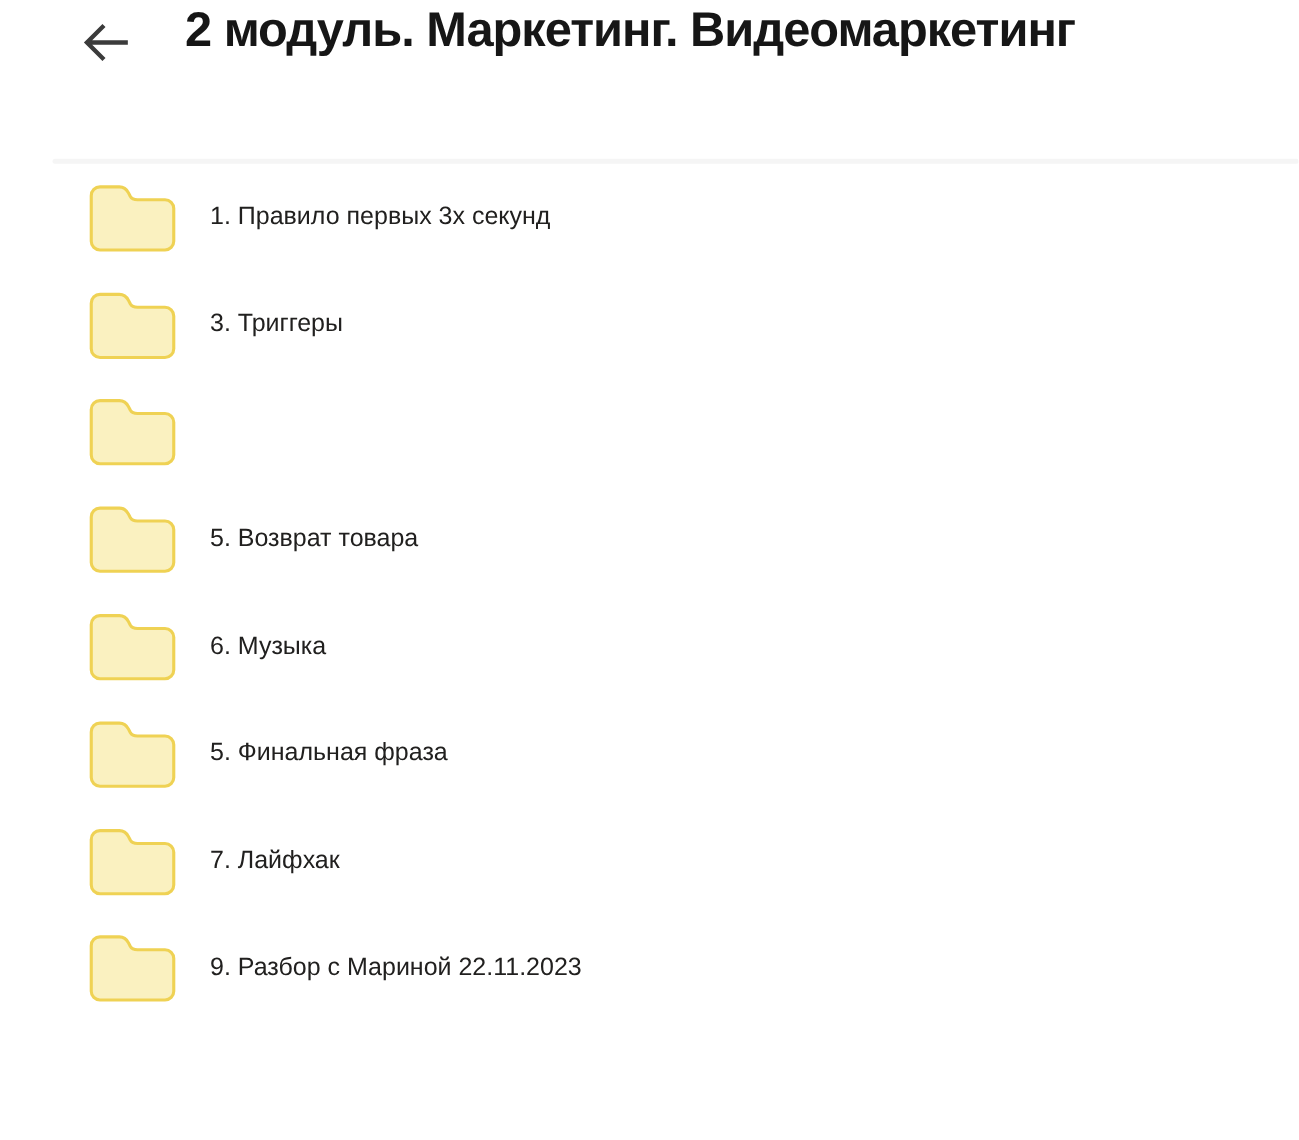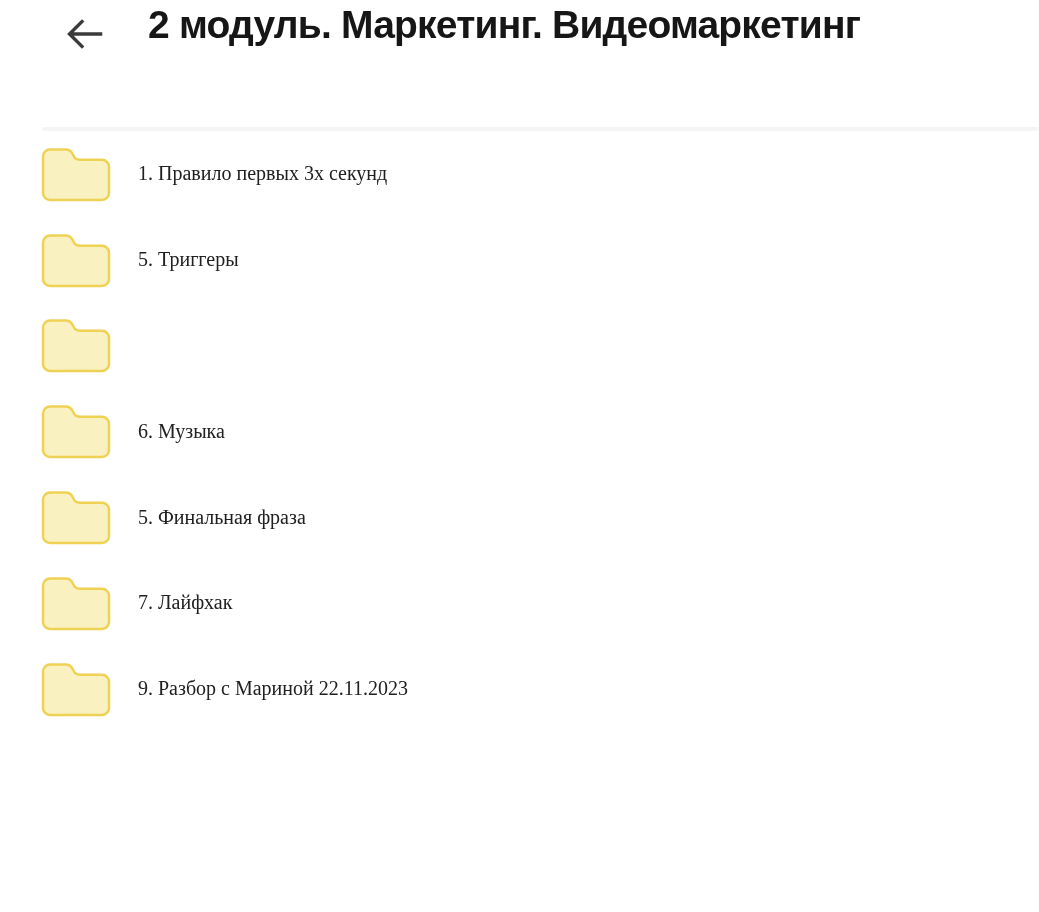--- a/index.html
+++ b/index.html
@@ -58,23 +58,22 @@
   .folder-list {
     position: absolute;
     top: 131px;
     left: 0;
     right: 0;
   }
   .folder-row {
     height: 85.8px;
     display: flex;
     align-items: center;
-    padding-left: 40px;
+    padding-left: 70px;
     cursor: pointer;
-    font-family: Liberation Serif, serif;
   }
   .folder-icon-svg {
     width: 72px;
     height: 56px;
     flex: 0 0 auto;
   }
   .folder-name {
     margin-left: 26px;
     font-size: 20px;
     color: var(--row-text-color, #21201f);
@@ -102,30 +101,36 @@
       <svg class="folder-icon-svg" viewBox="0 0 72 56" aria-hidden="true">
         <path d="M10 3.5 H25.5 C29.5 3.5 31.2 5.2 32.8 8.3 L34.2 11 C35.3 13 36.8 13.8 40 13.8 H62 C65.9 13.8 69 16.9 69 20.8 V47 C69 50.9 65.9 54 62 54 H10 C6.1 54 3 50.9 3 47 V10.5 C3 6.6 6.1 3.5 10 3.5 Z" style="fill: var(--folder-fill, #faf1c0); stroke: var(--folder-stroke, #efd254);" stroke-width="2.5" stroke-linejoin="round"></path>
       </svg>
       <span class="folder-name">1. Правило первых 3х секунд</span>
     </div>
 
     <div class="folder-row">
       <svg class="folder-icon-svg" viewBox="0 0 72 56" aria-hidden="true">
         <path d="M10 3.5 H25.5 C29.5 3.5 31.2 5.2 32.8 8.3 L34.2 11 C35.3 13 36.8 13.8 40 13.8 H62 C65.9 13.8 69 16.9 69 20.8 V47 C69 50.9 65.9 54 62 54 H10 C6.1 54 3 50.9 3 47 V10.5 C3 6.6 6.1 3.5 10 3.5 Z" style="fill: var(--folder-fill, #faf1c0); stroke: var(--folder-stroke, #efd254);" stroke-width="2.5" stroke-linejoin="round"></path>
       </svg>
-      <span class="folder-name">5. Триггеры</span>
+      <span class="folder-name">3. Триггеры</span>
     </div>
 
 
     <div class="folder-row">
       <svg class="folder-icon-svg" viewBox="0 0 72 56" aria-hidden="true">
         <path d="M10 3.5 H25.5 C29.5 3.5 31.2 5.2 32.8 8.3 L34.2 11 C35.3 13 36.8 13.8 40 13.8 H62 C65.9 13.8 69 16.9 69 20.8 V47 C69 50.9 65.9 54 62 54 H10 C6.1 54 3 50.9 3 47 V10.5 C3 6.6 6.1 3.5 10 3.5 Z" style="fill: var(--folder-fill, #faf1c0); stroke: var(--folder-stroke, #efd254);" stroke-width="2.5" stroke-linejoin="round"></path>
       </svg>
     </div>
 
+    <div class="folder-row">
+      <svg class="folder-icon-svg" viewBox="0 0 72 56" aria-hidden="true">
+        <path d="M10 3.5 H25.5 C29.5 3.5 31.2 5.2 32.8 8.3 L34.2 11 C35.3 13 36.8 13.8 40 13.8 H62 C65.9 13.8 69 16.9 69 20.8 V47 C69 50.9 65.9 54 62 54 H10 C6.1 54 3 50.9 3 47 V10.5 C3 6.6 6.1 3.5 10 3.5 Z" style="fill: var(--folder-fill, #faf1c0); stroke: var(--folder-stroke, #efd254);" stroke-width="2.5" stroke-linejoin="round"></path>
+      </svg>
+      <span class="folder-name">5. Возврат товара</span>
+    </div>
 
     <div class="folder-row">
       <svg class="folder-icon-svg" viewBox="0 0 72 56" aria-hidden="true">
         <path d="M10 3.5 H25.5 C29.5 3.5 31.2 5.2 32.8 8.3 L34.2 11 C35.3 13 36.8 13.8 40 13.8 H62 C65.9 13.8 69 16.9 69 20.8 V47 C69 50.9 65.9 54 62 54 H10 C6.1 54 3 50.9 3 47 V10.5 C3 6.6 6.1 3.5 10 3.5 Z" style="fill: var(--folder-fill, #faf1c0); stroke: var(--folder-stroke, #efd254);" stroke-width="2.5" stroke-linejoin="round"></path>
       </svg>
       <span class="folder-name">6. Музыка</span>
     </div>
 
     <div class="folder-row">
       <svg class="folder-icon-svg" viewBox="0 0 72 56" aria-hidden="true">

